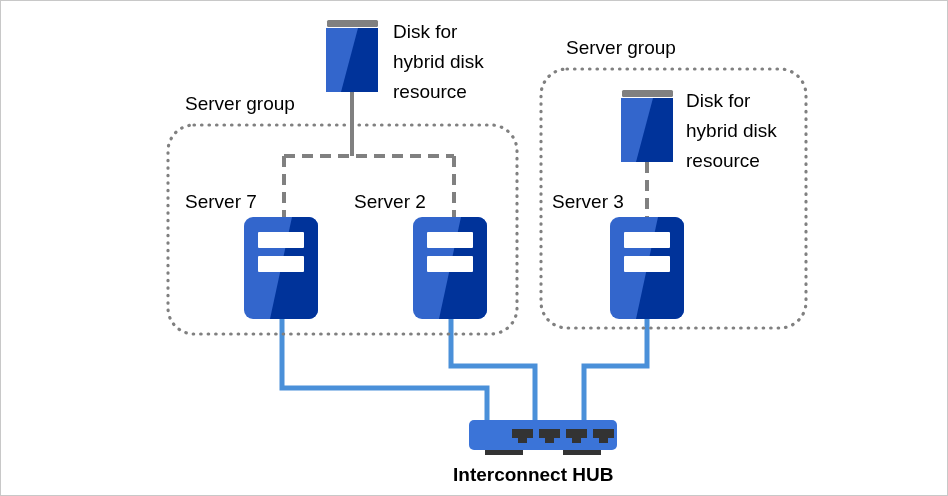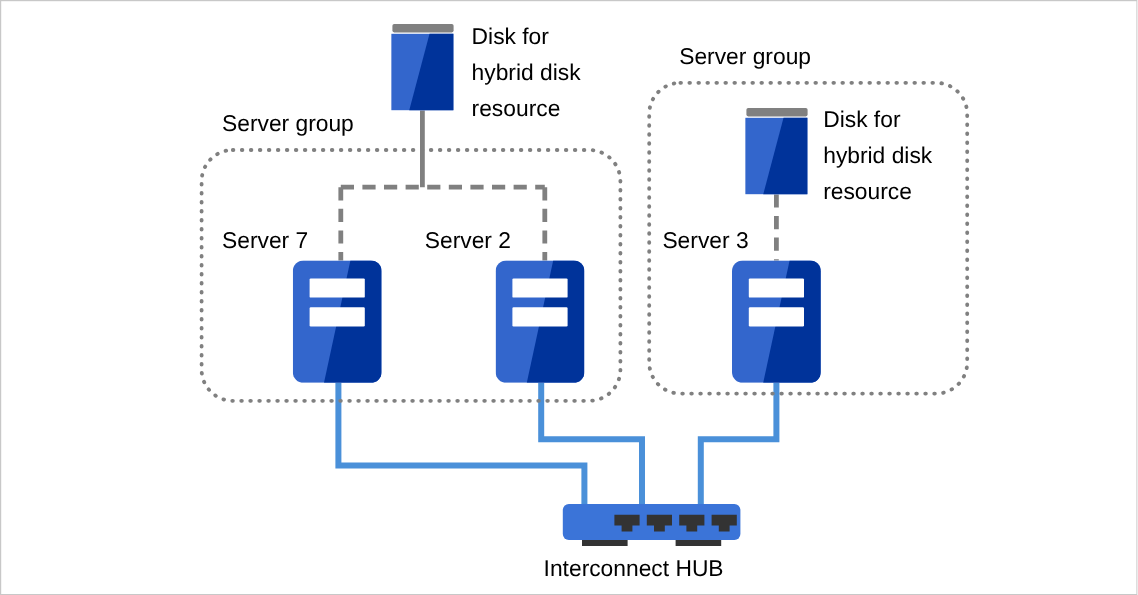--- a/index.html
+++ b/index.html
@@ -151,15 +151,15 @@
   <div class="lbl lbl-multi" style="left:685px; top:85px; line-height:30px;">Disk for
 hybrid disk
 resource</div>
 
   <div class="lbl" style="left:184px; top:188px;">Server 7</div>
 
   <div class="lbl" style="left:353px; top:188px;">Server 2</div>
 
   <div class="lbl" style="left:551px; top:188px;">Server 3</div>
 
-  <div class="lbl" style="left:452px; top:461px;">Interconnect HUB</div>
+  <div class="lbl" style="left:452px; top:461px;font-weight:bold;">Interconnect HUB</div>
 
 </div>
 
 </body></html>

